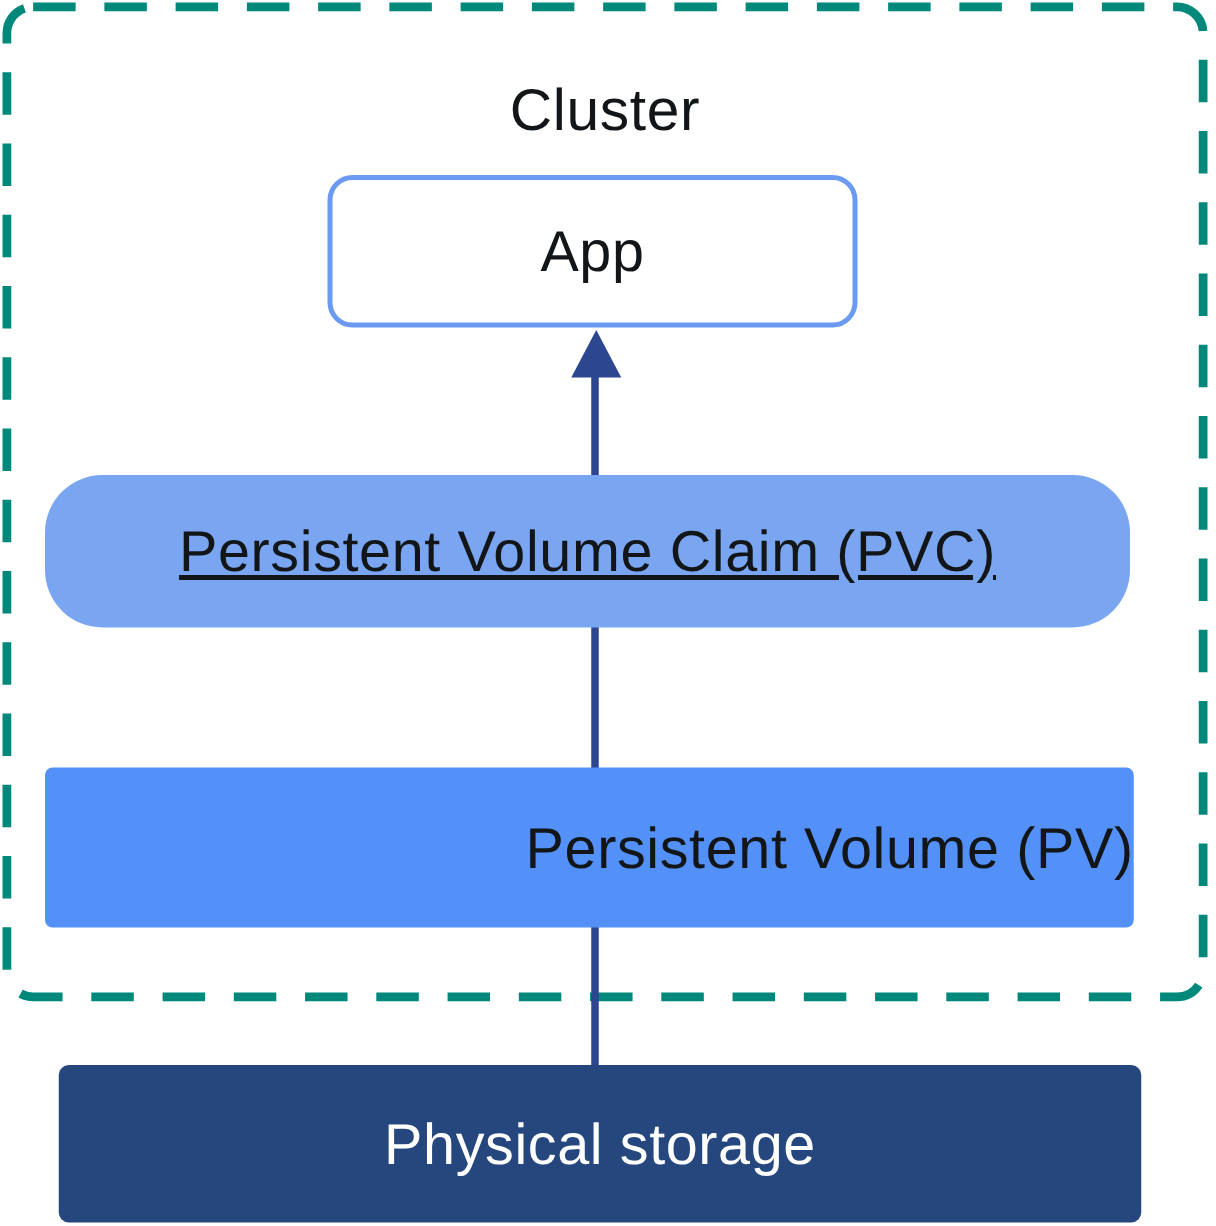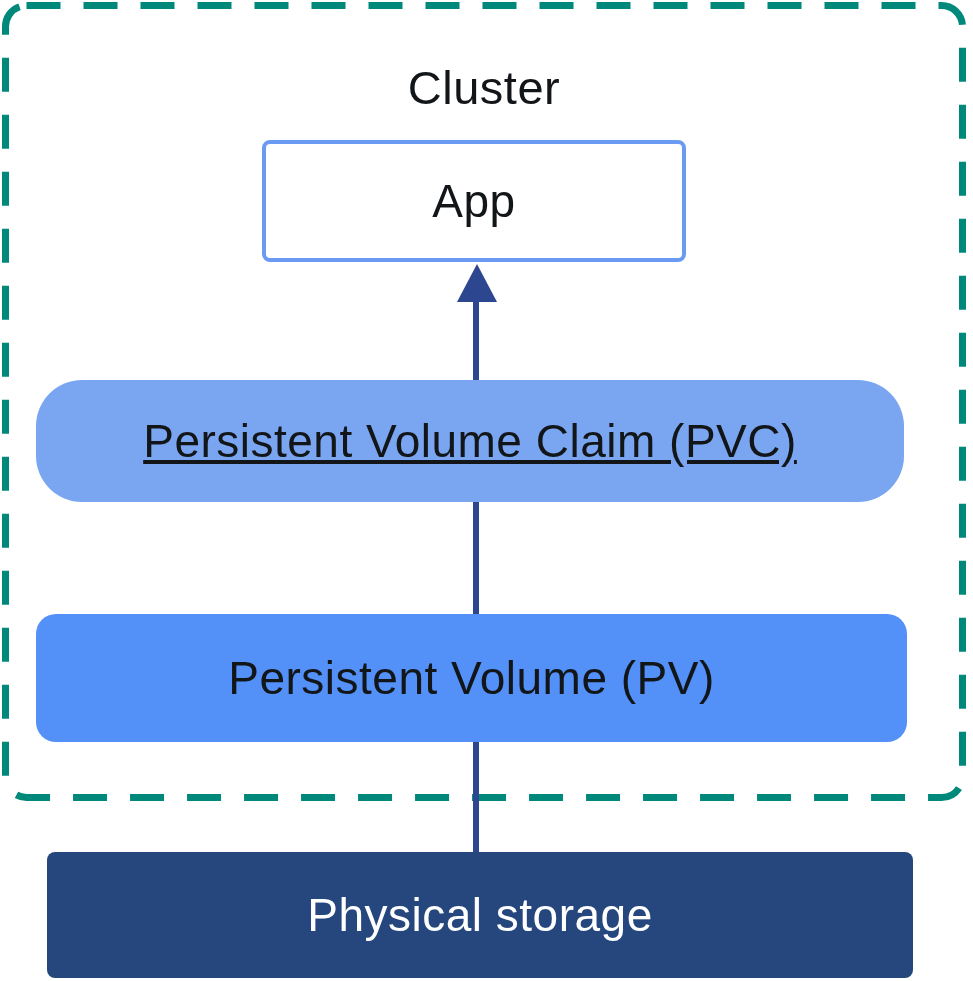--- a/index.html
+++ b/index.html
@@ -46,38 +46,39 @@
     box-sizing: border-box;
     letter-spacing: 0.5px;
   }
   .node-app {
     left: 262px;
     top: 140px;
     width: 424px;
     height: 122px;
     background: #ffffff;
     border: 4px solid var(--app-border, #6b9af2);
-    border-radius: 8px;
+    border-radius: 20px;
   }
   .node-pvc {
     left: 36px;
     top: 380px;
     width: 868px;
     height: 122px;
     background: var(--pvc-fill, #7aa6f1);
     border-radius: 46px;
     text-decoration: underline;
   }
   .node-pv {
     left: 36px;
     top: 614px;
     width: 871px;
     height: 128px;
     background: var(--pv-fill, #5390f7);
-    border-radius: 20px;
+    border-radius: 6px;
+    justify-content: flex-end;
   }
   .node-physical {
     left: 47px;
     top: 852px;
     width: 866px;
     height: 126px;
     background: var(--physical-fill, #25477d);
     border-radius: 8px;
     color: #ffffff;
   }

